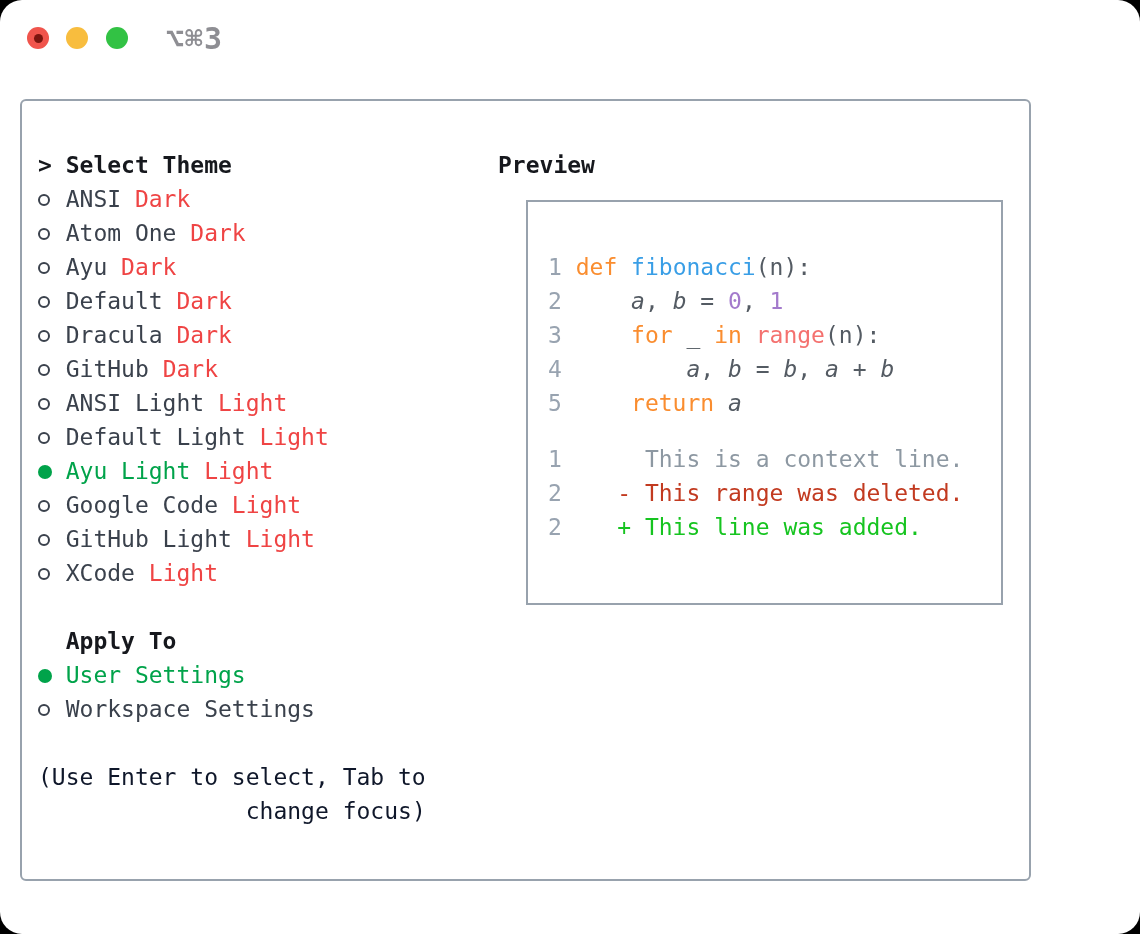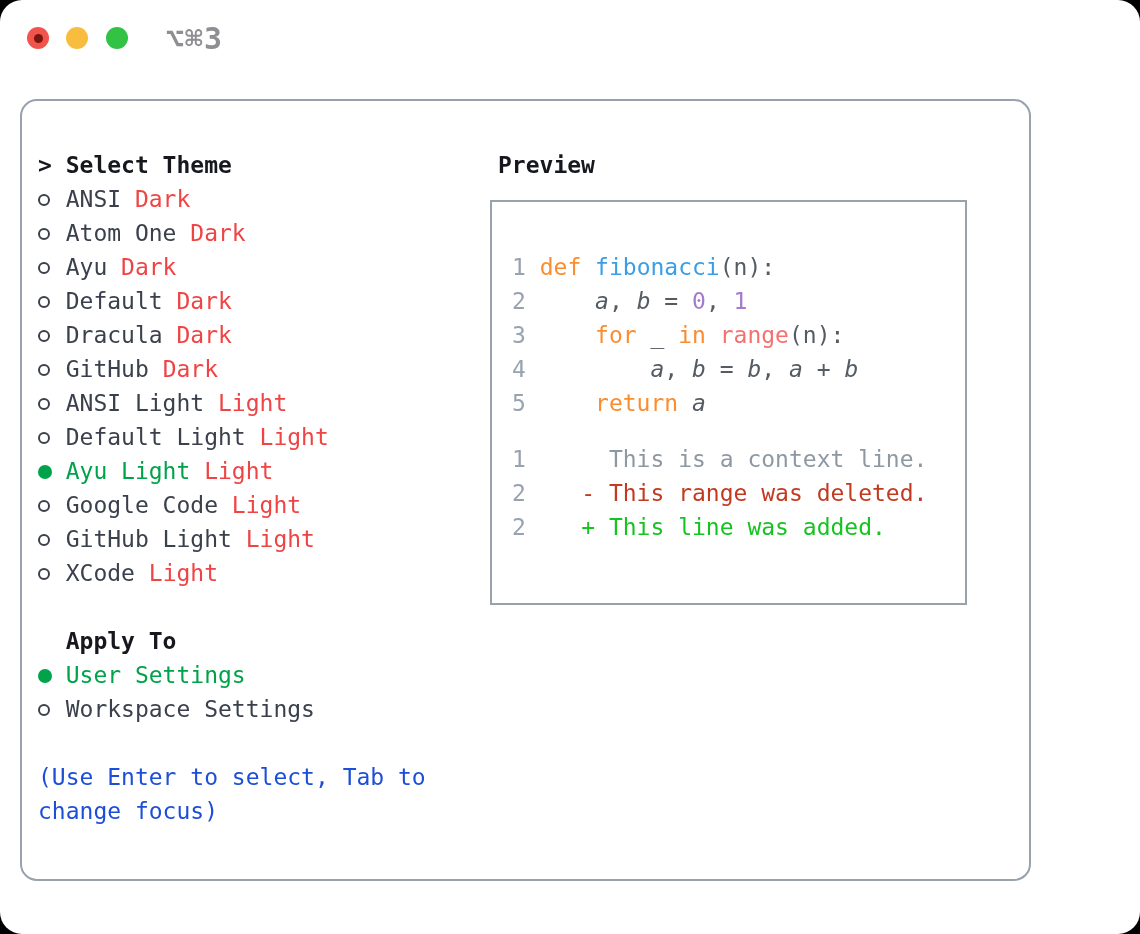--- a/index.html
+++ b/index.html
@@ -22,44 +22,44 @@
   .light-min  { left:66px;  background:#f8bd3e; }
   .light-zoom { left:106px; background:#32c244; }
   .win-title {
     position:absolute; left:166px; top:21px; font-size:30px; font-weight:600;
     color:#8e8e93; letter-spacing:1px; white-space:pre;
   }
 
   
   .panel {
     position:absolute; left:20px; top:99px; width:1011px; height:782px;
-    border:2px solid #98a2ad; border-radius:17px; background:#fff;
+    border:2px solid #98a2ad; border-radius:6px; background:#fff;
   }
   .row { line-height:34px; font-size:23px; white-space:pre; }
   .prefix { display:inline-block; width:2ch; }
 
   .left-col  { position:absolute; left:16px; top:47px; }
   .apply-col { position:absolute; left:16px; top:523px; }
-  .help-col  { position:absolute; left:16px; top:659px; color:#1d4ed8; }
+  .help-col  { position:absolute; left:16px; top:659px; color:#0f172a;text-align:right; }
 
   .hdr { font-weight:700; color:#16181d; }
   .item-name { color:#3a414c; }
   .item-tag  { color:#ef4444; }
   .sel .item-name { color:#00a34a; }
 
   .dot {
     display:inline-block; width:12px; height:12px; border-radius:50%;
     border:2px solid #3a414c; vertical-align:1px;
   }
   .sel .dot, .dot.on { border:none; width:14px; height:14px; background:#00a34a; vertical-align:0; }
 
   
   .preview-title { position:absolute; left:476px; top:47px; }
   .preview-box {
-    position:absolute; left:468px; top:99px; width:477px; height:405px;
+    position:absolute; left:504px; top:99px; width:477px; height:405px;
     border:2px solid #98a2ad; background:#fff; padding:48px 4px 0 20px;
   }
   .lnum { display:inline-block; width:2ch; color:#98a3b0; }
   .diff-block { margin-top:22px; }
   .tok-variable { font-style:italic; }
 </style>
 </head>
 <body>
 
 <div class="card">

